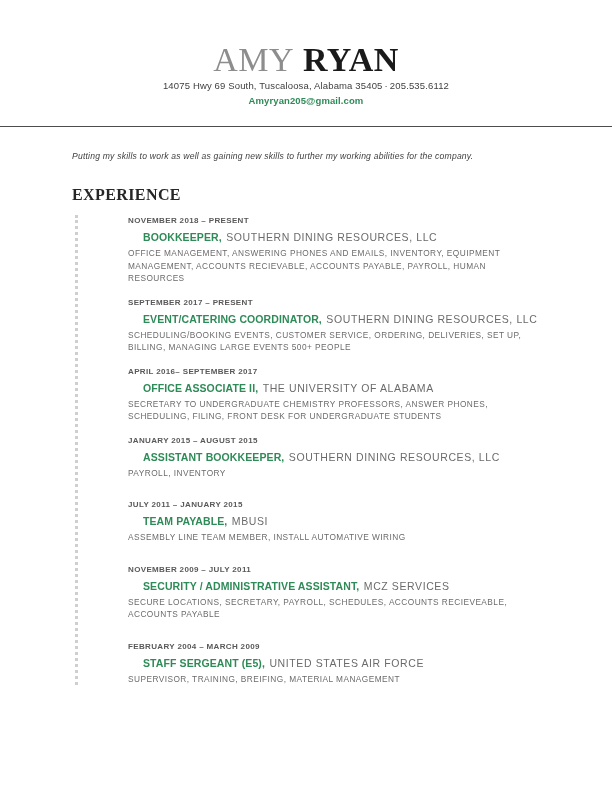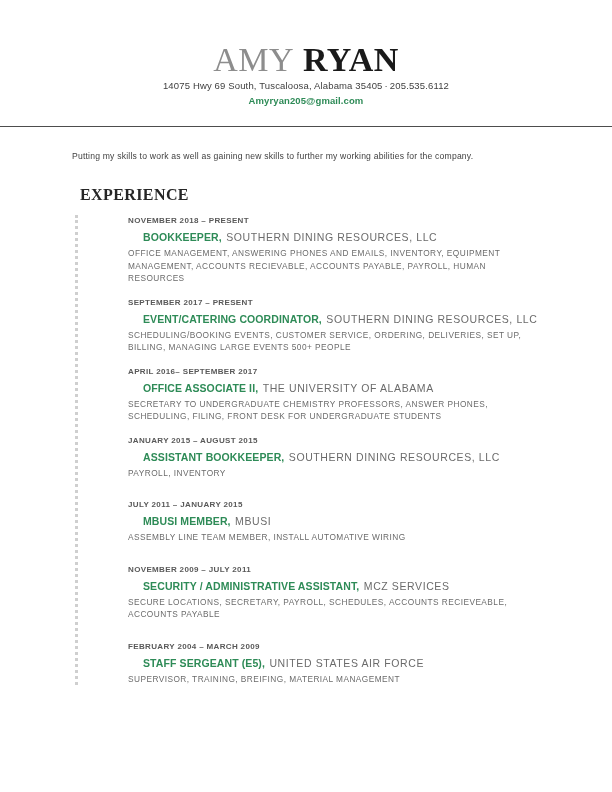--- a/index.html
+++ b/index.html
@@ -74,29 +74,30 @@
     padding: 0 72px 0 72px;
     box-sizing: border-box;
   }
 
   .summary {
     margin-top: 23px;
     font-size: 8.6px;
     line-height: 13px;
     color: #3f3f3f;
     letter-spacing: 0.2px;
+    font-style: italic;
   }
 
   .section-title {
     font-family: "Liberation Serif", serif;
     font-size: 16px;
     font-weight: bold;
     color: #262626;
     letter-spacing: 0.4px;
-    margin: 23px 0 0 8px;
+    margin: 23px 0 0 0;
   }
 
   
   .timeline {
     position: relative;
     margin-top: 11px;
     padding-left: 33px;
   }
   .timeline-rule {
     position: absolute;
@@ -188,21 +189,21 @@
       </div>
 
       <div class="job">
         <div class="job-dates">JANUARY 2015 – AUGUST 2015</div>
         <div class="job-heading"><span class="job-title">ASSISTANT BOOKKEEPER,</span> <span class="job-company">SOUTHERN DINING RESOURCES, LLC</span></div>
         <div class="job-desc">PAYROLL, INVENTORY</div>
       </div>
 
       <div class="job gap-before">
         <div class="job-dates">JULY 2011 – JANUARY 2015</div>
-        <div class="job-heading"><span class="job-title">MBUSI MEMBER,</span> <span class="job-company">MBUSI</span></div>
+        <div class="job-heading"><span class="job-title">TEAM PAYABLE,</span> <span class="job-company">MBUSI</span></div>
         <div class="job-desc">ASSEMBLY LINE TEAM MEMBER, INSTALL AUTOMATIVE WIRING</div>
       </div>
 
       <div class="job gap-before">
         <div class="job-dates">NOVEMBER 2009 – JULY 2011</div>
         <div class="job-heading"><span class="job-title">SECURITY / ADMINISTRATIVE ASSISTANT,</span> <span class="job-company">MCZ SERVICES</span></div>
         <div class="job-desc">SECURE LOCATIONS, SECRETARY, PAYROLL, SCHEDULES, ACCOUNTS RECIEVEABLE, ACCOUNTS PAYABLE</div>
       </div>
 
       <div class="job gap-before">

